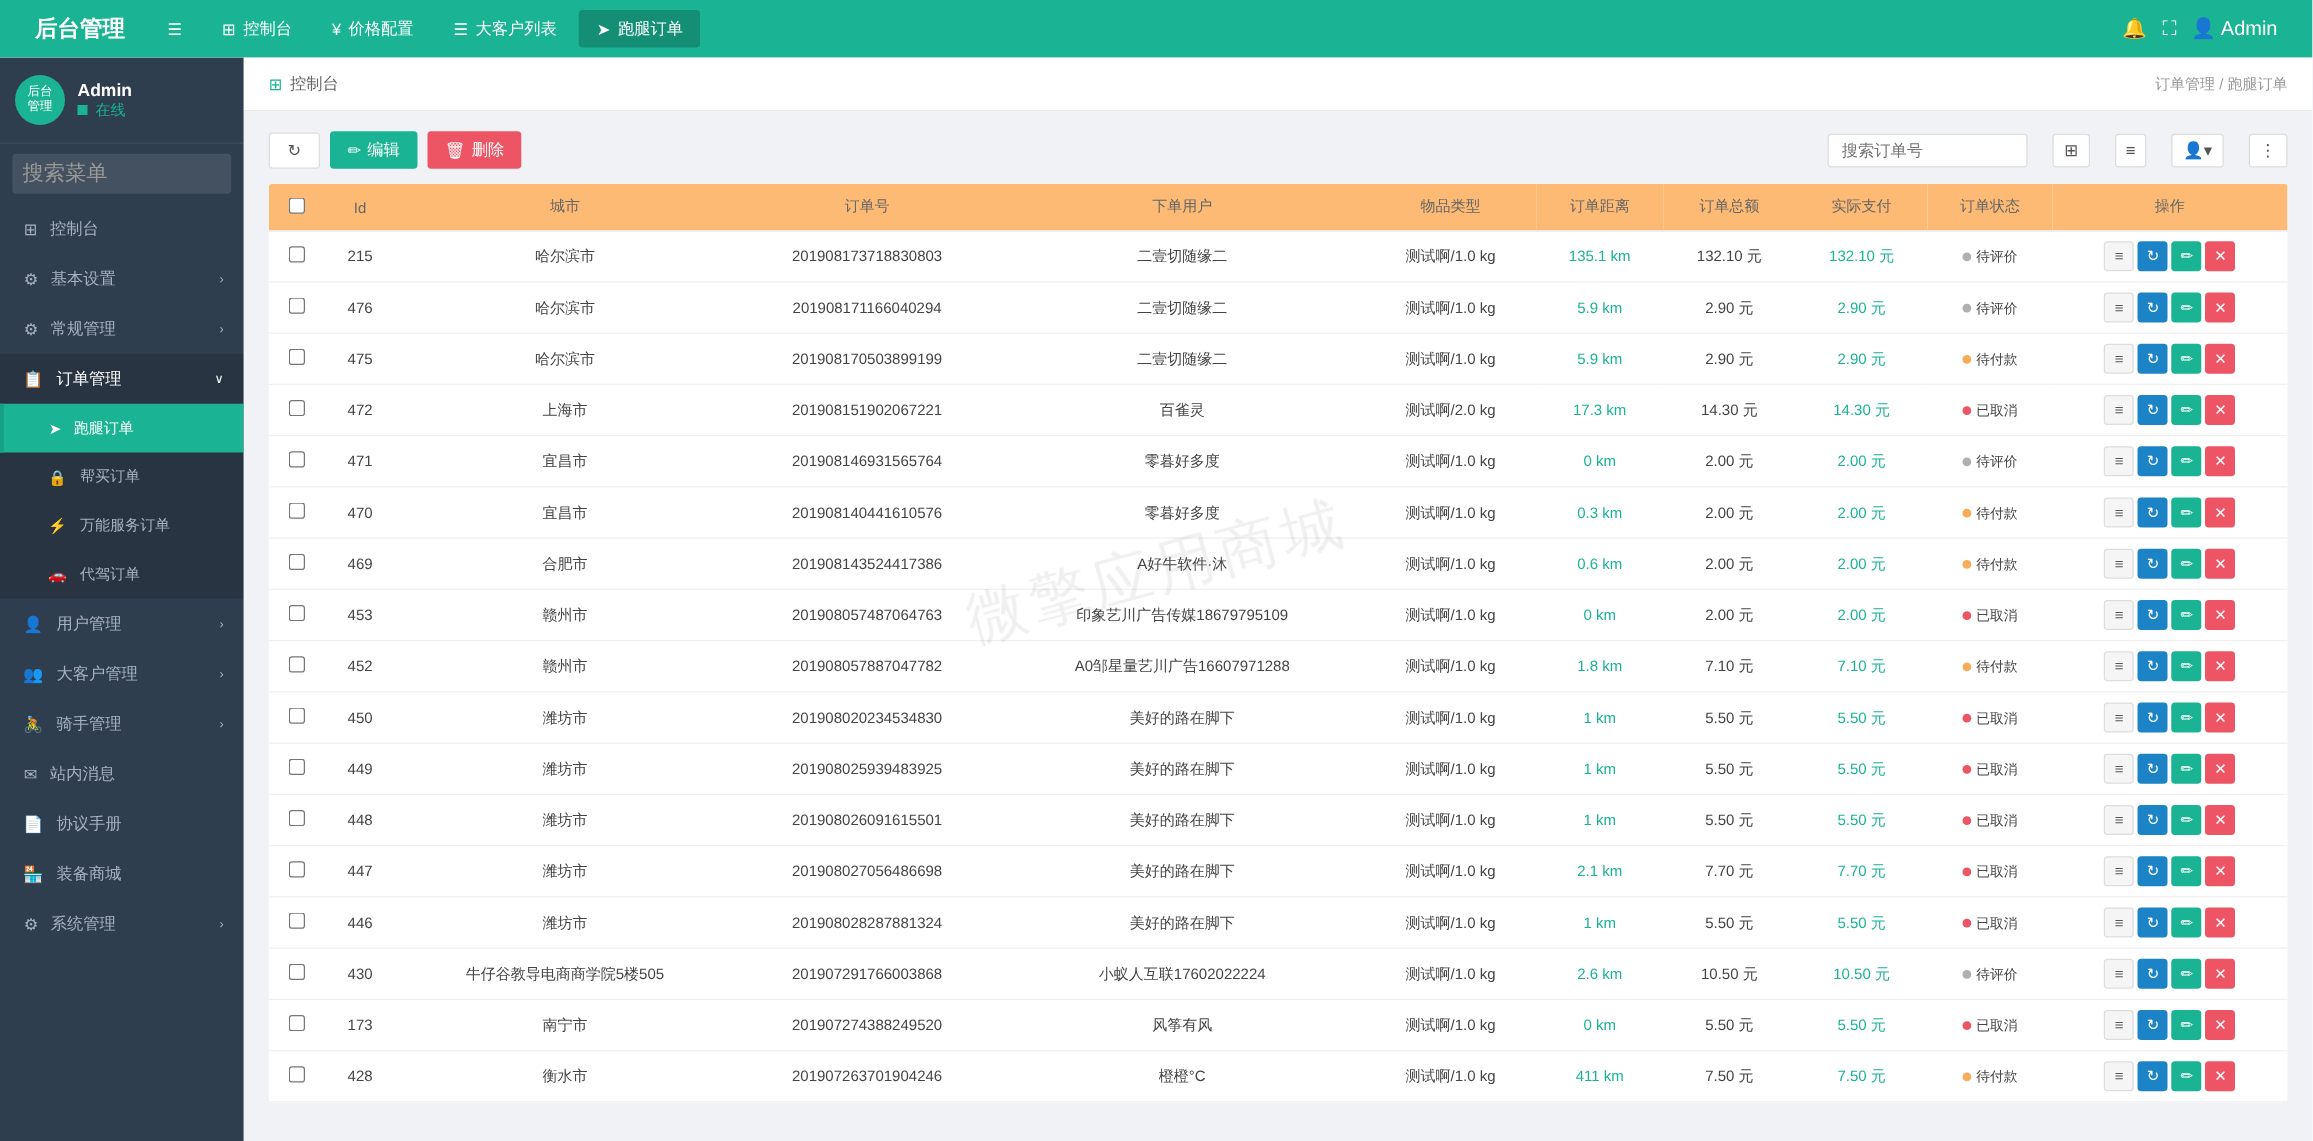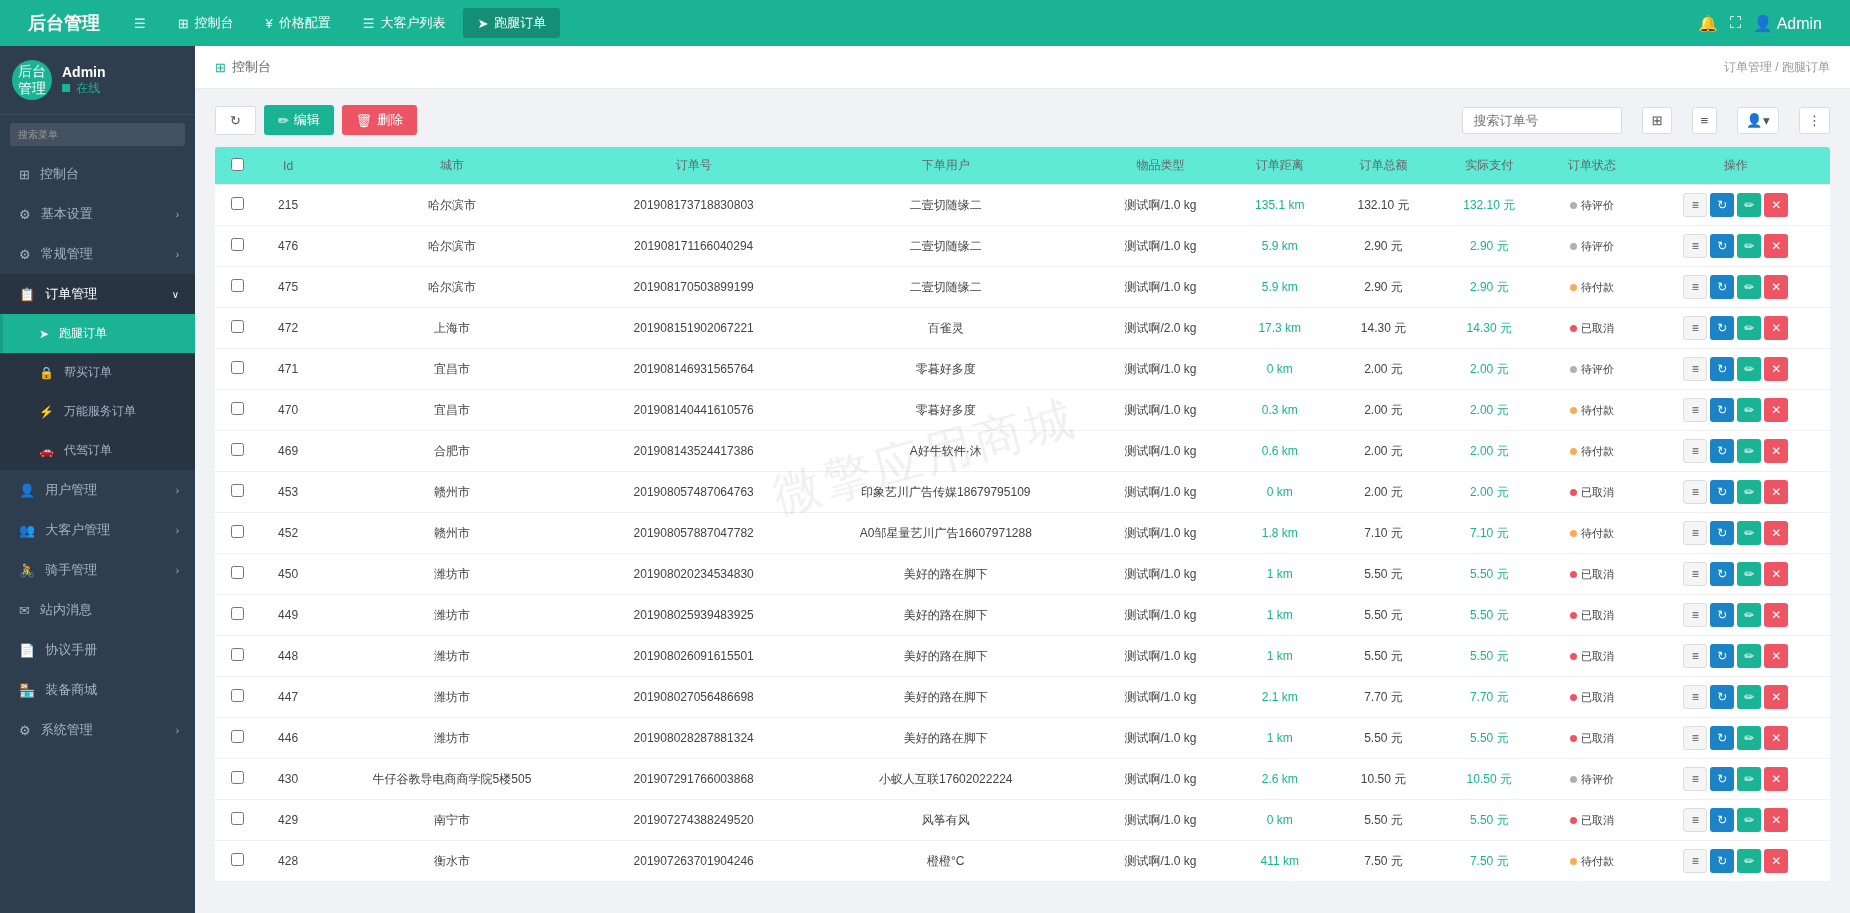--- a/index.html
+++ b/index.html
@@ -17,21 +17,21 @@
     .main-layout { display: flex; flex: 1; overflow: hidden; }
 
     
     .sidebar { width: 195px; background: #2f3e4e; display: flex; flex-direction: column; flex-shrink: 0; overflow-y: auto; }
     .sidebar-user { padding: 14px 12px; display: flex; align-items: center; gap: 10px; border-bottom: 1px solid rgba(255,255,255,0.08); }
     .sidebar-avatar { width: 40px; height: 40px; background: #1ab394; border-radius: 50%; display: flex; align-items: center; justify-content: center; color: #fff; font-size: 11px; flex-shrink: 0; }
     .sidebar-user-info .name { color: #fff; font-size: 14px; font-weight: bold; }
     .sidebar-user-info .status { color: #1ab394; font-size: 12px; }
     .sidebar-status-dot { display: inline-block; width: 8px; height: 8px; background: #1ab394; border-radius: 50; margin-right: 3px; }
     .sidebar-search { padding: 8px 10px; }
-    .sidebar-search input { width: 100%; background: rgba(255,255,255,0.1); border: none; border-radius: 3px; padding: 6px 8px; color: #ccc; font-size: 10px; outline: none; }
+    .sidebar-search input { width: 100%; background: rgba(255,255,255,0.1); border: none; border-radius: 3px; padding: 6px 8px; color: #ccc; font-size: 17px; outline: none; }
     .sidebar-search input::placeholder { color: #999; }
 
     .sidebar-menu { flex: 1; }
     .menu-item { display: flex; align-items: center; gap: 10px; padding: 11px 16px; color: #a7b1c2; cursor: pointer; font-size: 13px; border-left: 3px solid transparent; }
     .menu-item.active { background: #1ab394; color: #fff; border-left: 3px solid #16a085; }
     .menu-item.sub-active { background: rgba(0,0,0,0.15); color: #fff; }
     .menu-item .arrow { margin-left: auto; font-size: 10px; }
     .menu-sub { background: rgba(0,0,0,0.15); }
     .menu-sub .menu-item { padding-left: 36px; font-size: 12px; }
 
@@ -54,21 +54,21 @@
     .btn-refresh { background: #fff; border: 1px solid #ddd; color: #555; }
     .btn-edit { background: #1ab394; color: #fff; }
     .btn-delete { background: #ed5565; color: #fff; }
     .toolbar-right { margin-left: auto; display: flex; align-items: flex-start; gap: 20px; }
     .search-input { border: 1px solid #ddd; border-radius: 3px; padding: 5px 10px; font-size: 13px; width: 160px; outline: none; }
     .toolbar-icon-btn { background: #fff; border: 1px solid #ddd; border-radius: 3px; padding: 5px 8px; cursor: pointer; color: #555; }
 
     
     .table-wrap { background: #fff; border-radius: 3px; overflow: auto; }
     table { width: 100%; border-collapse: collapse; font-size: 12px; }
-    thead tr { background: #5eead4; }
+    thead tr { background: #fdba74; }
     th { padding: 10px 8px; text-align: center; color: #666; font-weight: normal; border-bottom: 1px solid #e7eaec; white-space: nowrap; }
     td { padding: 8px 8px; text-align: center; border-bottom: 1px solid #f0f0f0; color: #444; white-space: nowrap; }
     .text-teal { color: #1ab394; }
     .badge { display: inline-flex; align-items: center; gap: 4px; font-size: 11px; }
     .badge-dot { width: 7px; height: 7px; border-radius: 50%; display: inline-block; flex-shrink: 0; }
     .dot-gray { background: #b0b0b0; }
     .dot-red { background: #ed5565; }
     .dot-orange { background: #f8ac59; }
     .action-btns { display: flex; gap: 3px; justify-content: center; align-items: center; }
     .act-btn { width: 24px; height: 24px; border: none; border-radius: 3px; cursor: pointer; font-size: 12px; display: flex; align-items: center; justify-content: center; }
@@ -107,21 +107,21 @@
     <button class="nav-icon-btn">⛶</button>
     <button class="nav-icon-btn">👤 Admin</button>
   </div>
 </div>
 
 <div class="main-layout">
 
   <div class="sidebar">
     <div class="sidebar-user">
       <div class="sidebar-avatar">
-        <span style="font-size:14px;text-align:center;line-height:1.2">后台<br>管理</span>
+        <span style="font-size:10px;text-align:center;line-height:1.2">后台<br>管理</span>
       </div>
       <div class="sidebar-user-info">
         <div class="name">Admin</div>
         <div class="status">
           <span class="sidebar-status-dot"></span>
           <span>在线</span>
         </div>
       </div>
     </div>
     <div class="sidebar-search">
@@ -619,21 +619,21 @@
       <div class="action-btns">
         <button class="act-btn act-btn-gray" title="详情">≡</button>
         <button class="act-btn act-btn-blue" title="刷新">↻</button>
         <button class="act-btn act-btn-teal" title="编辑">✏</button>
         <button class="act-btn act-btn-red" title="删除">✕</button>
       </div>
     </td>
   </tr>
               <tr>
     <td><input type="checkbox" style=""></td>
-    <td>429</td>
+    <td>173</td>
     <td>南宁市</td>
     <td>201907274388249520</td>
     <td>风筝有风</td>
     <td>测试啊/1.0 kg</td>
     <td class="text-teal">0 km</td>
     <td>5.50 元</td>
     <td class="text-teal">5.50 元</td>
     <td>
       <span class="badge">
         <span class="badge-dot dot-red"></span>

